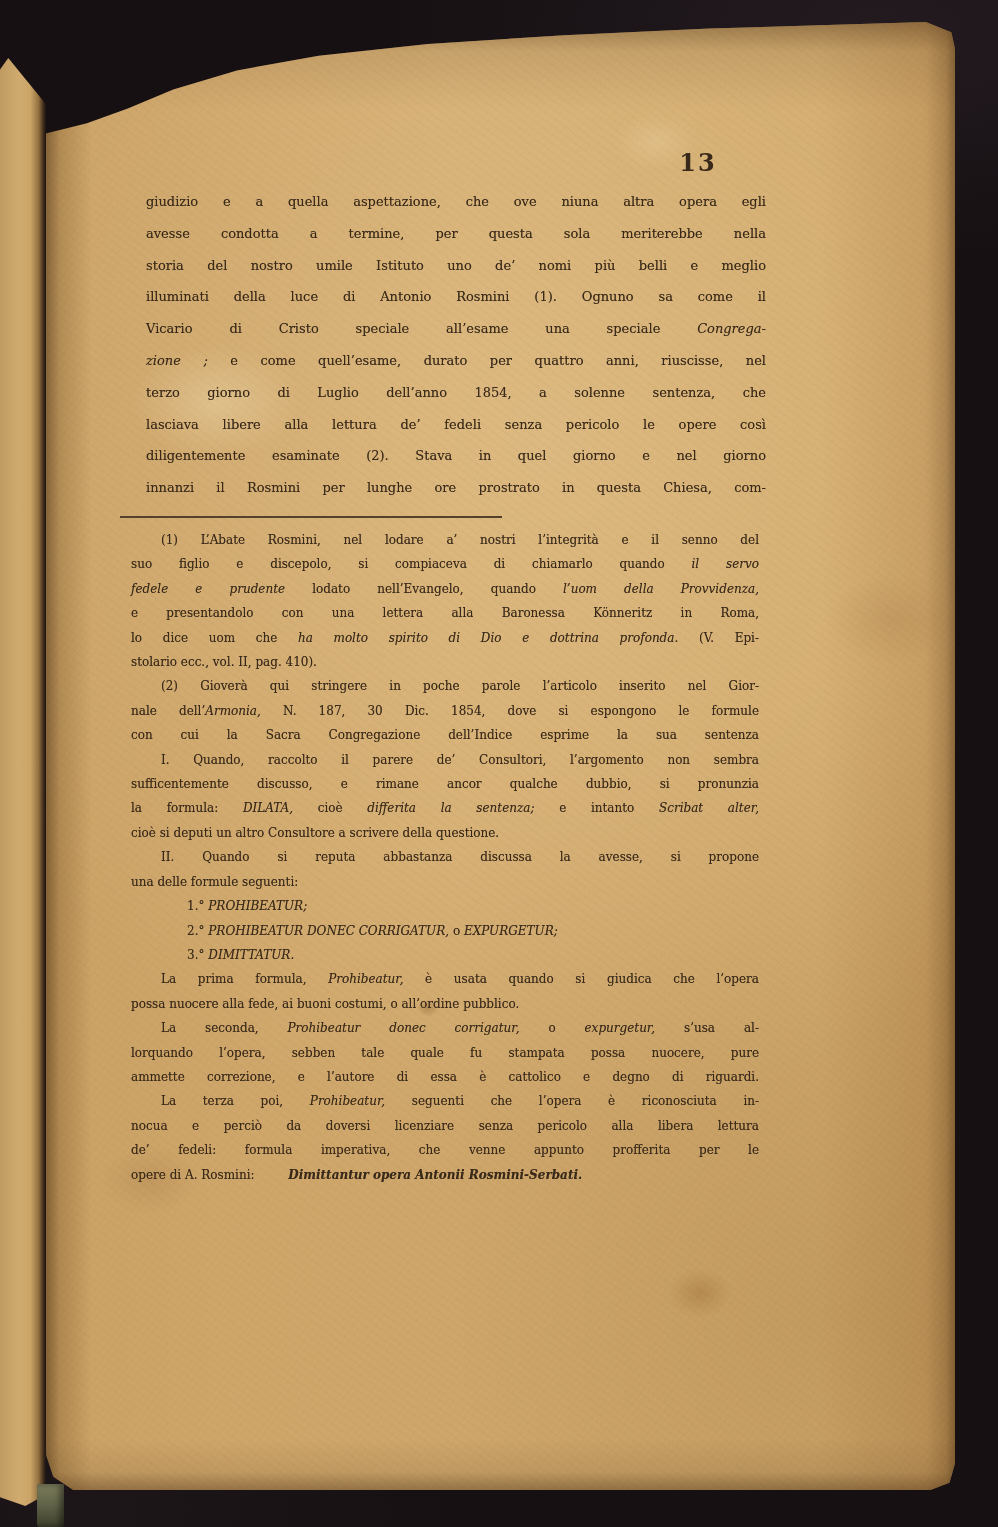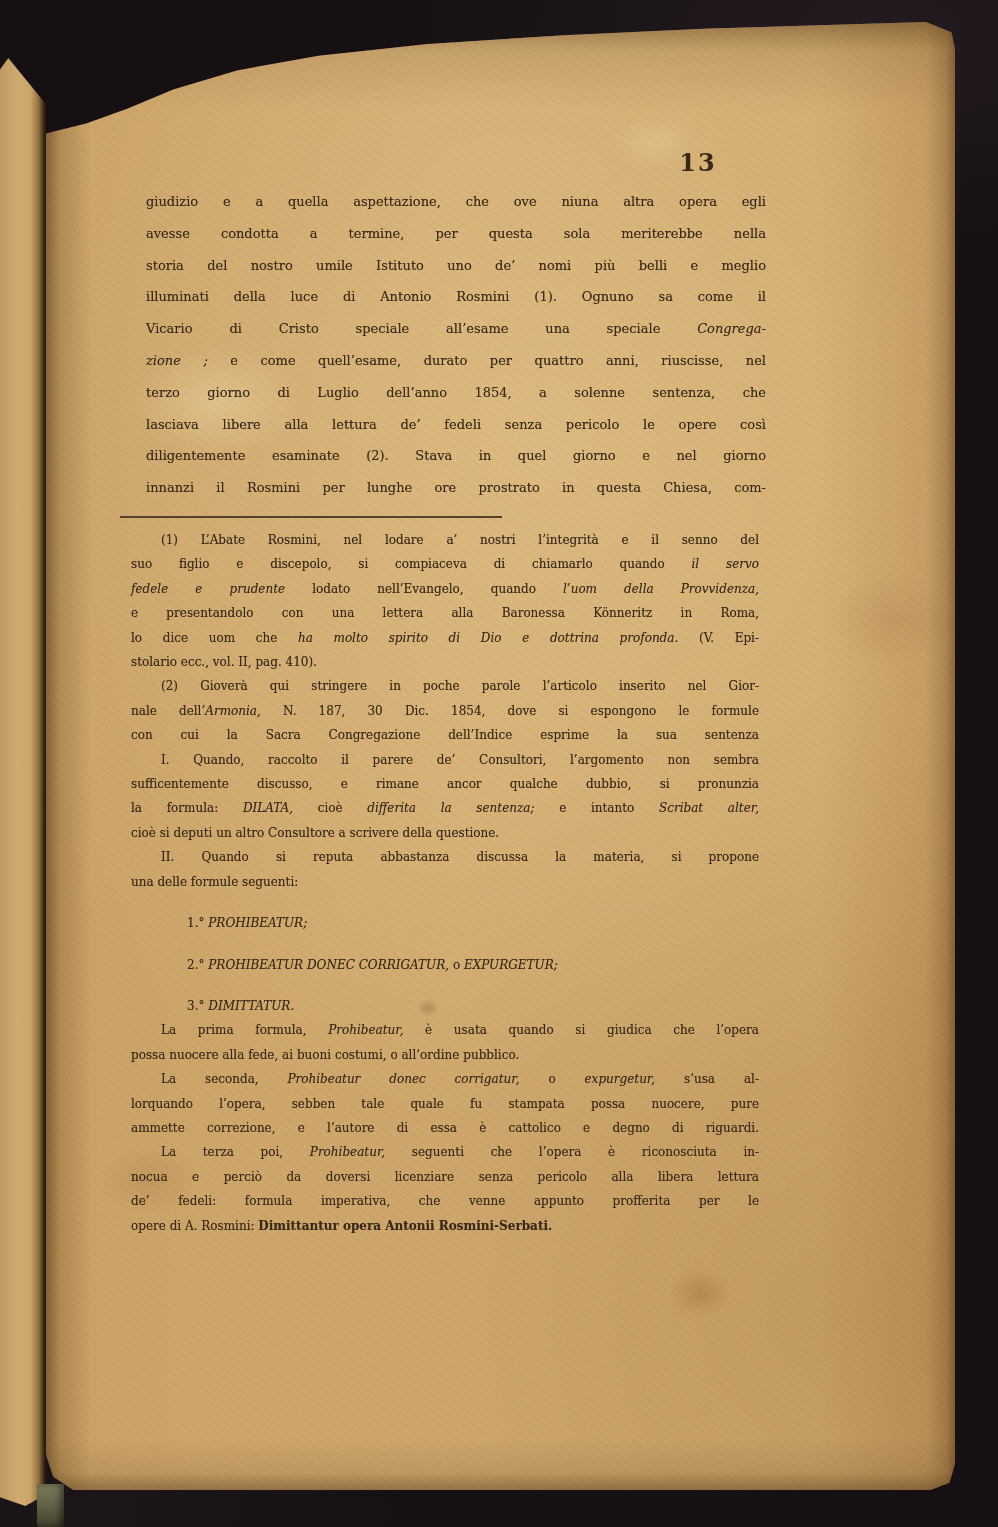--- a/index.html
+++ b/index.html
@@ -68,23 +68,23 @@
     background:var(--rule,#53412b);
   }
   .fn-text{
     position:absolute;left:85px;top:506px;width:628px;
     font-size:12px;line-height:24.4px;
     color:var(--ink,#38291a);
   }
   .tline{text-align:justify;text-shadow:0 0 0.5px rgba(55,35,15,0.45);}
   .tline.just{text-align-last:justify;}
   .ind1{text-indent:30px;}
-  .ind2{text-indent:56px;margin-top:17px;}
+  .ind2{text-indent:56px;}
   .i{font-style:italic;}
-  .bi{font-weight:bold;}
+  .bi{font-style:italic;font-weight:bold;margin-left:30px;}
 </style>
 </head>
 <body>
 
 <div id="screen">
   <div class="facing-edge"></div>
   <div class="bookmark"></div>
   <div class="page">
     <div class="shading"></div>
     <div class="stains"></div>
@@ -109,21 +109,21 @@
         <div class="tline just"><span>e presentandolo con una lettera alla Baronessa Könneritz in Roma,</span></div>
         <div class="tline just"><span>lo dice uom che </span><span class="i">ha molto spirito di Dio e dottrina profonda.</span><span> (V. Epi-</span></div>
         <div class="tline"><span>stolario ecc., vol. II, pag. 410).</span></div>
         <div class="tline just ind1"><span>(2) Gioverà qui stringere in poche parole l’articolo inserito nel Gior-</span></div>
         <div class="tline just"><span>nale dell’</span><span class="i">Armonia,</span><span> N. 187, 30 Dic. 1854, dove si espongono le formule</span></div>
         <div class="tline just"><span>con cui la Sacra Congregazione dell’Indice esprime la sua sentenza</span></div>
         <div class="tline just ind1"><span>I. Quando, raccolto il parere de’ Consultori, l’argomento non sembra</span></div>
         <div class="tline just"><span>sufficentemente discusso, e rimane ancor qualche dubbio, si pronunzia</span></div>
         <div class="tline just"><span>la formula: </span><span class="i">DILATA,</span><span> cioè </span><span class="i">differita la sentenza;</span><span> e intanto </span><span class="i">Scribat alter,</span></div>
         <div class="tline"><span>cioè si deputi un altro Consultore a scrivere della questione.</span></div>
-        <div class="tline just ind1"><span>II. Quando si reputa abbastanza discussa la materia, si propone</span></div>
+        <div class="tline just ind1"><span>II. Quando si reputa abbastanza discussa la avesse, si propone</span></div>
         <div class="tline"><span>una delle formule seguenti:</span></div>
         <div class="tline ind2"><span>1.° </span><span class="i">PROHIBEATUR;</span></div>
         <div class="tline ind2"><span>2.° </span><span class="i">PROHIBEATUR DONEC CORRIGATUR,</span><span> o </span><span class="i">EXPURGETUR;</span></div>
         <div class="tline ind2"><span>3.° </span><span class="i">DIMITTATUR.</span></div>
         <div class="tline just ind1"><span>La prima formula, </span><span class="i">Prohibeatur,</span><span> è usata quando si giudica che l’opera</span></div>
         <div class="tline"><span>possa nuocere alla fede, ai buoni costumi, o all’ordine pubblico.</span></div>
         <div class="tline just ind1"><span>La seconda, </span><span class="i">Prohibeatur donec corrigatur,</span><span> o </span><span class="i">expurgetur,</span><span> s’usa al-</span></div>
         <div class="tline just"><span>lorquando l’opera, sebben tale quale fu stampata possa nuocere, pure</span></div>
         <div class="tline just"><span>ammette correzione, e l’autore di essa è cattolico e degno di riguardi.</span></div>
         <div class="tline just ind1"><span>La terza poi, </span><span class="i">Prohibeatur,</span><span> seguenti che l’opera è riconosciuta in-</span></div>

